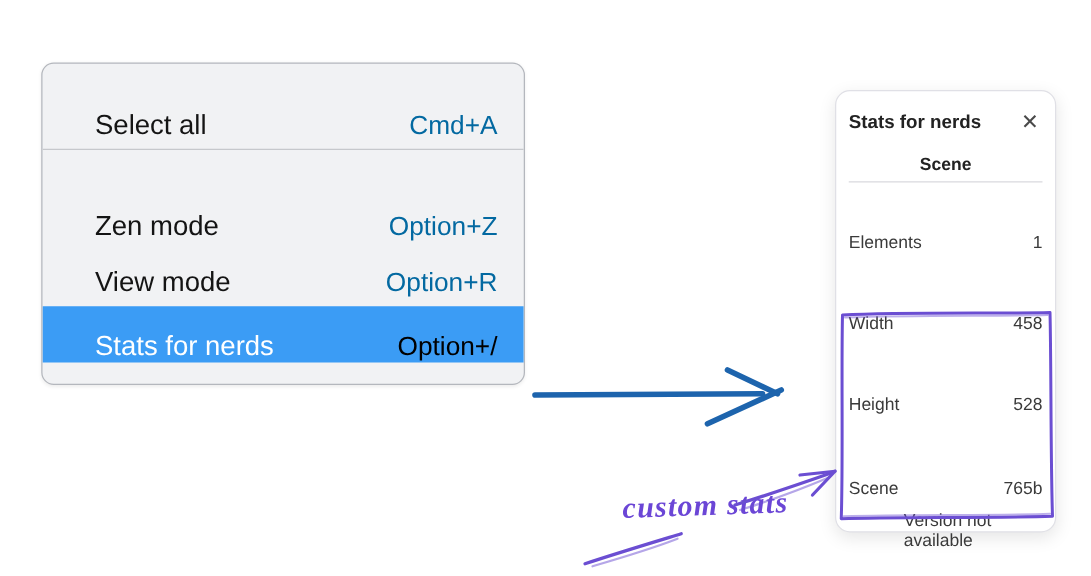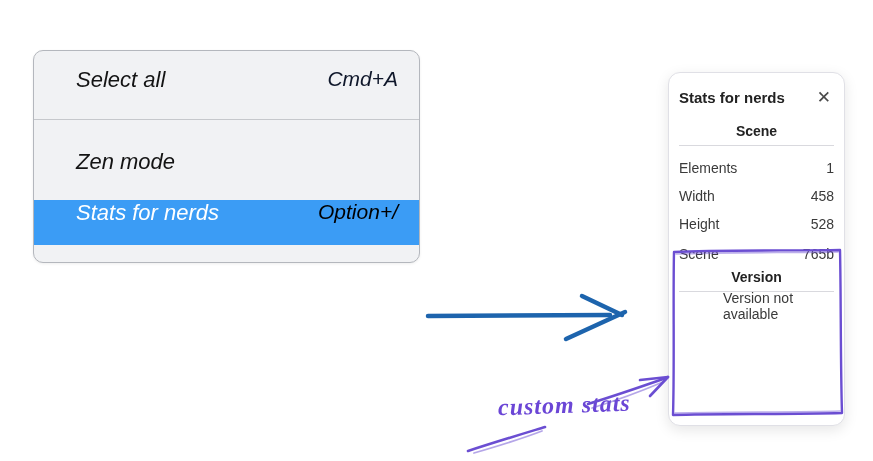--- a/index.html
+++ b/index.html
@@ -17,26 +17,26 @@
     background:#f1f2f4;
     border:1.5px solid #b4b7bd;
     border-radius:10px;
     box-shadow:0 1px 3px rgba(0,0,0,.07);
     overflow:hidden;
   }
   .menu-section-top { padding:16px 0 6px; }
   .menu-divider { border-top:1px solid #c6c8cc; }
   .menu-section-bottom { padding:29px 0 17px; }
   .menu-row {
-    display:flex; justify-content:space-between; align-items:flex-start;
+    display:flex; justify-content:space-between; align-items:flex-end;
     height:45px; padding:0 21px 0 42px;
-    font-size:22px; color:#141414; cursor:default;font-style:italic;
+    font-size:22px; color:#141414; cursor:default;
   }
   .menu-section-top .menu-row { height:46px; }
-  .menu-row .shortcut { font-size:21px; color:#0f172a; }
+  .menu-row .shortcut { font-size:21px; color:#0369a1; }
   .menu-row.selected {
     background:#3b9cf5; color:#ffffff; margin-top:6px;
   }
   .menu-row.selected .shortcut { color:#000000; }
 
   
   .panel {
     position:absolute; left:668px; top:72px; width:177px; height:354px;
     background:#ffffff;
     border:1px solid #e0e0e6;
@@ -54,22 +54,23 @@
     font-size:17px; color:#4a4a4a; line-height:1;
     background:none; border:none; cursor:pointer; padding:2px 3px;
     font-family:"Liberation Sans", sans-serif;
   }
   .section-heading {
     text-align:center; font-weight:bold; font-size:14px; color:#222222;
     padding:7px 0 6px;
     border-bottom:1px solid #d9d9de;
   }
   .stat-row {
-    display:flex; justify-content:space-between; align-items:flex-end;
+    display:flex; justify-content:space-between; align-items:flex-start;
     height:28px;
+    margin-top:37px;
   }
   .rows-block { padding-top:2px; }
   .version-note { height:28px; display:flex; align-items:center;margin-left:44px; }
 
   
   .annotation-label {
     position:absolute; left:498px; top:392px;
     font-family:cursive;
     font-style:italic; font-weight:bold;
     font-size:24px; letter-spacing:1px;
@@ -88,20 +89,25 @@
   <div class="menu-section-top">
     <div class="menu-row">
       <span>Select all</span>
       <span class="shortcut">Cmd+A</span>
     </div>
   </div>
   <div class="menu-divider"></div>
   <div class="menu-section-bottom">
     <div class="menu-row">
       <span>Zen mode</span>
+      <span class="shortcut">Option+Z</span>
+    </div>
+    <div class="menu-row">
+      <span>View mode</span>
+      <span class="shortcut">Option+R</span>
     </div>
     <div class="menu-row selected">
       <span>Stats for nerds</span>
       <span class="shortcut">Option+/</span>
     </div>
   </div>
 </div>
 
 <div class="panel">
   <div class="panel-header">
@@ -125,21 +131,20 @@
     </div>
   </div>
 
   <div class="rows-block">
     <div class="stat-row">
       <span>Scene</span>
       <span>765b</span>
     </div>
   </div>
 
-  <div class="section-heading">Version</div>
   <div class="version-note">Version not available</div>
 </div>
 
 <div class="annotation-label">custom stats</div>
 
 <svg class="overlay" viewBox="0 0 873 461" aria-hidden="true">
 
   <g stroke="#1d64ad" stroke-width="4.5" fill="none" stroke-linecap="round">
     <line x1="428" y1="316" x2="610" y2="315"></line>
     <line x1="582" y1="296" x2="622" y2="315"></line>

